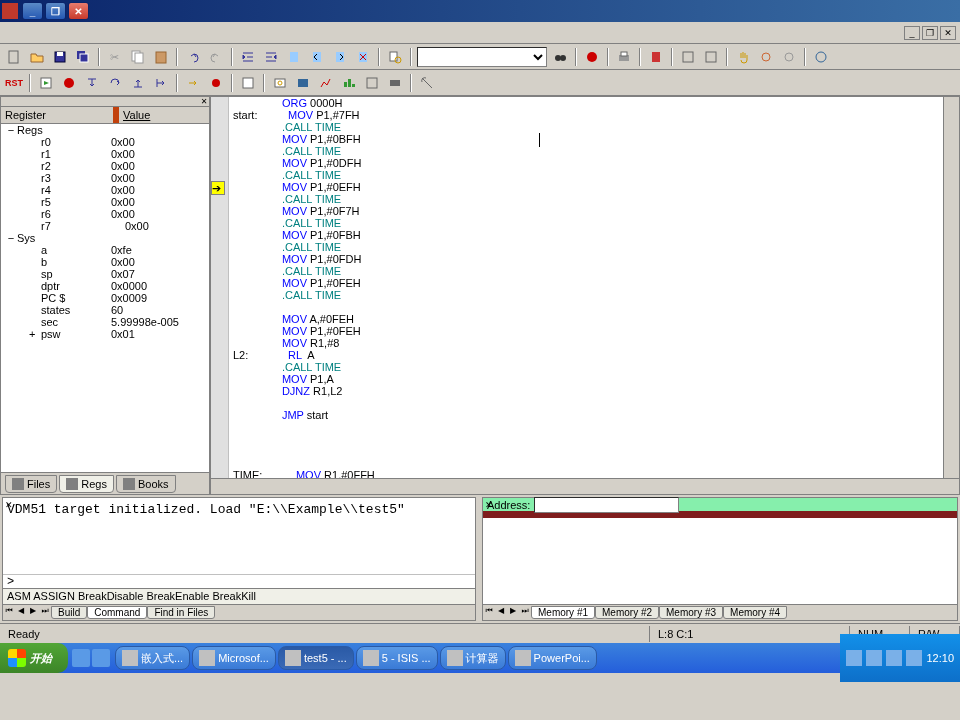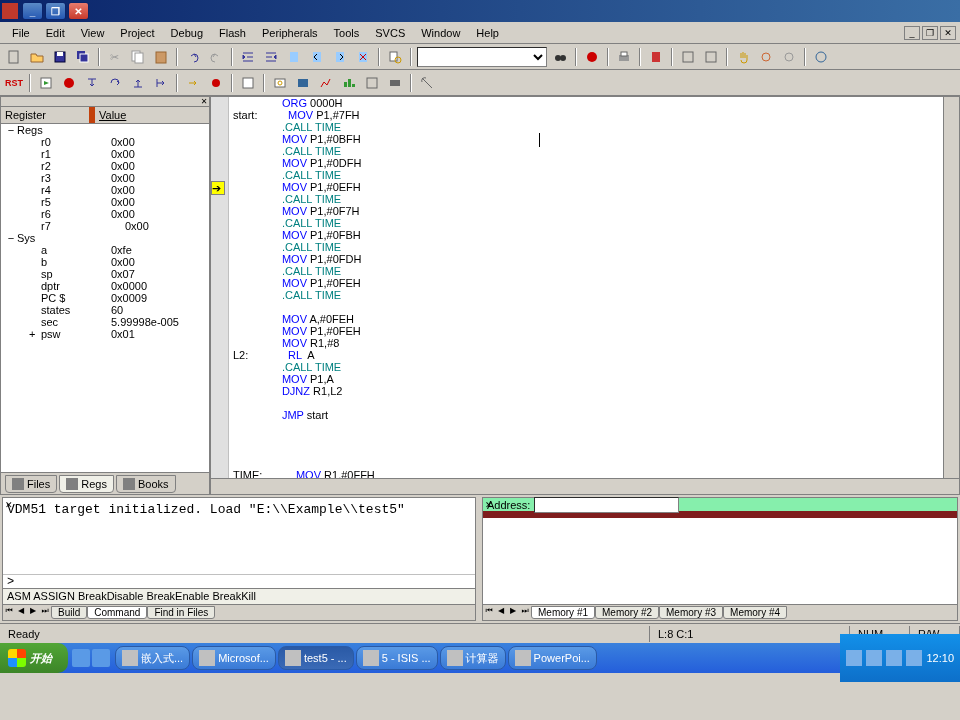--- a/index.html
+++ b/index.html
@@ -24,21 +24,21 @@
 .toolbar .tbtn { width: 20px; height: 20px; background: #d4d0c8; border: 1px solid transparent; display: flex; align-items: center; justify-content: center; }
 .toolbar .sep { width: 2px; height: 18px; border-left: 1px solid #808080; border-right: 1px solid #fff; margin: 0 2px; }
 .toolbar .combo { width: 130px; height: 20px; background: white; border: 1px inset #808080; }
 
 
 .main { display: flex; height: 399px; }
 .left-panel { width: 210px; background: #d4d0c8; border: 1px solid #808080; display: flex; flex-direction: column; }
 .panel-header { height: 10px; background: #d4d0c8; border-bottom: 1px solid #808080; display: flex; justify-content: flex-end; }
 .panel-header .x { width: 10px; text-align: center; font-size: 8px; }
 .reg-header { display: flex; background: #d4d0c8; border-bottom: 1px solid #808080; }
-.reg-header .col1 { width: 94px; padding: 2px 4px; border-right: 6px solid #c2410c; }
+.reg-header .col1 { width: 118px; padding: 2px 4px; border-right: 6px solid #c2410c; }
 .reg-header .col2 { flex: 1; padding: 2px 4px; text-decoration: underline; }
 .reg-tree { flex: 1; background: white; overflow: auto; font-family: 'Courier New', monospace; font-size: 12px; }
 .reg-tree .row { display: flex; padding: 0 4px; }
 .reg-tree .expand { width: 12px; text-align: center; }
 .reg-tree .name { width: 94px; }
 .reg-tree .val { flex: 1; }
 .reg-tree .group { font-weight: normal; }
 .reg-tree .indent { padding-left: 24px; }
 .tabs-bottom { height: 22px; background: #d4d0c8; display: flex; align-items: center; padding: 0 4px; gap: 2px; border-top: 1px solid #808080; }
 .tabs-bottom .tab { padding: 2px 6px; background: #d4d0c8; border: 1px solid #808080; border-radius: 0 0 4px 4px; display: flex; align-items: center; gap: 3px; }
@@ -100,33 +100,20 @@
 <div class="titlebar">
   <div class="icon"></div>
   <div class="btns">
     <div class="btn">_</div>
     <div class="btn">❐</div>
     <div class="btn close">✕</div>
   </div>
 </div>
 
 <div class="menubar">
-  <div id="menu-items" style="display: flex;">
-      <div class="item">File</div>
-      <div class="item">Edit</div>
-      <div class="item">View</div>
-      <div class="item">Project</div>
-      <div class="item">Debug</div>
-      <div class="item">Flash</div>
-      <div class="item">Peripherals</div>
-      <div class="item">Tools</div>
-      <div class="item">SVCS</div>
-      <div class="item">Window</div>
-      <div class="item">Help</div>
-    </div>
   <div class="mdibtns">
     <div class="mdibtn">_</div>
     <div class="mdibtn">❐</div>
     <div class="mdibtn">✕</div>
   </div>
 </div>
 
 <div class="toolbar">
   <div class="tbtn">
       <svg>

